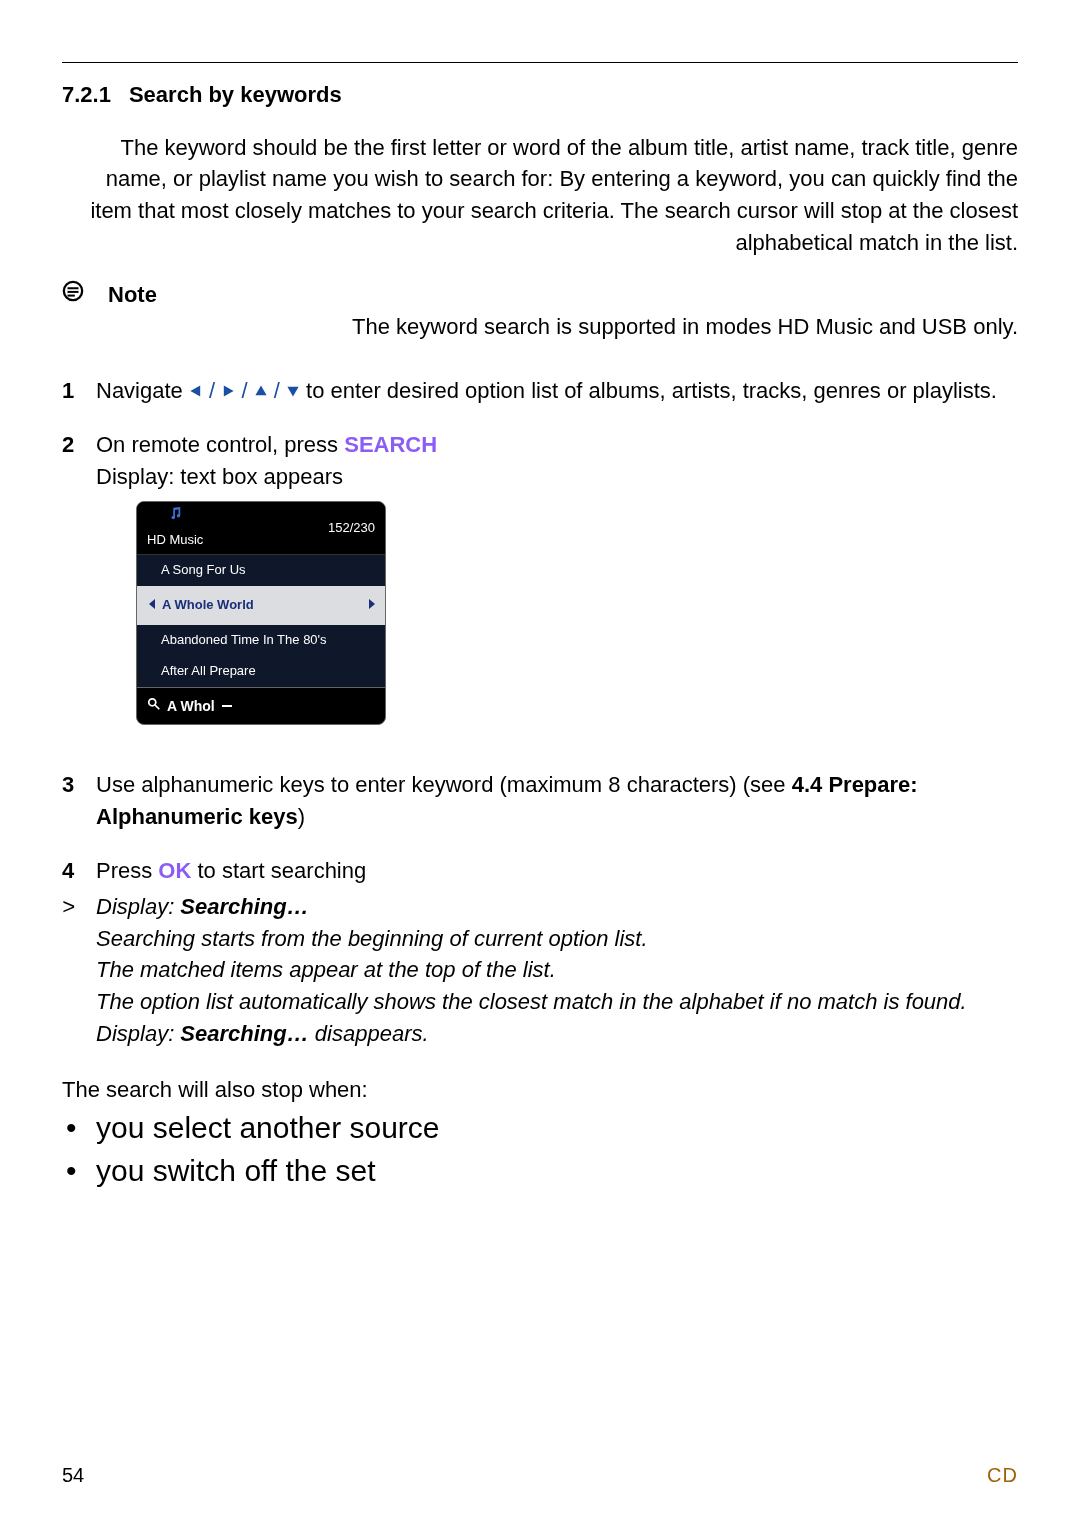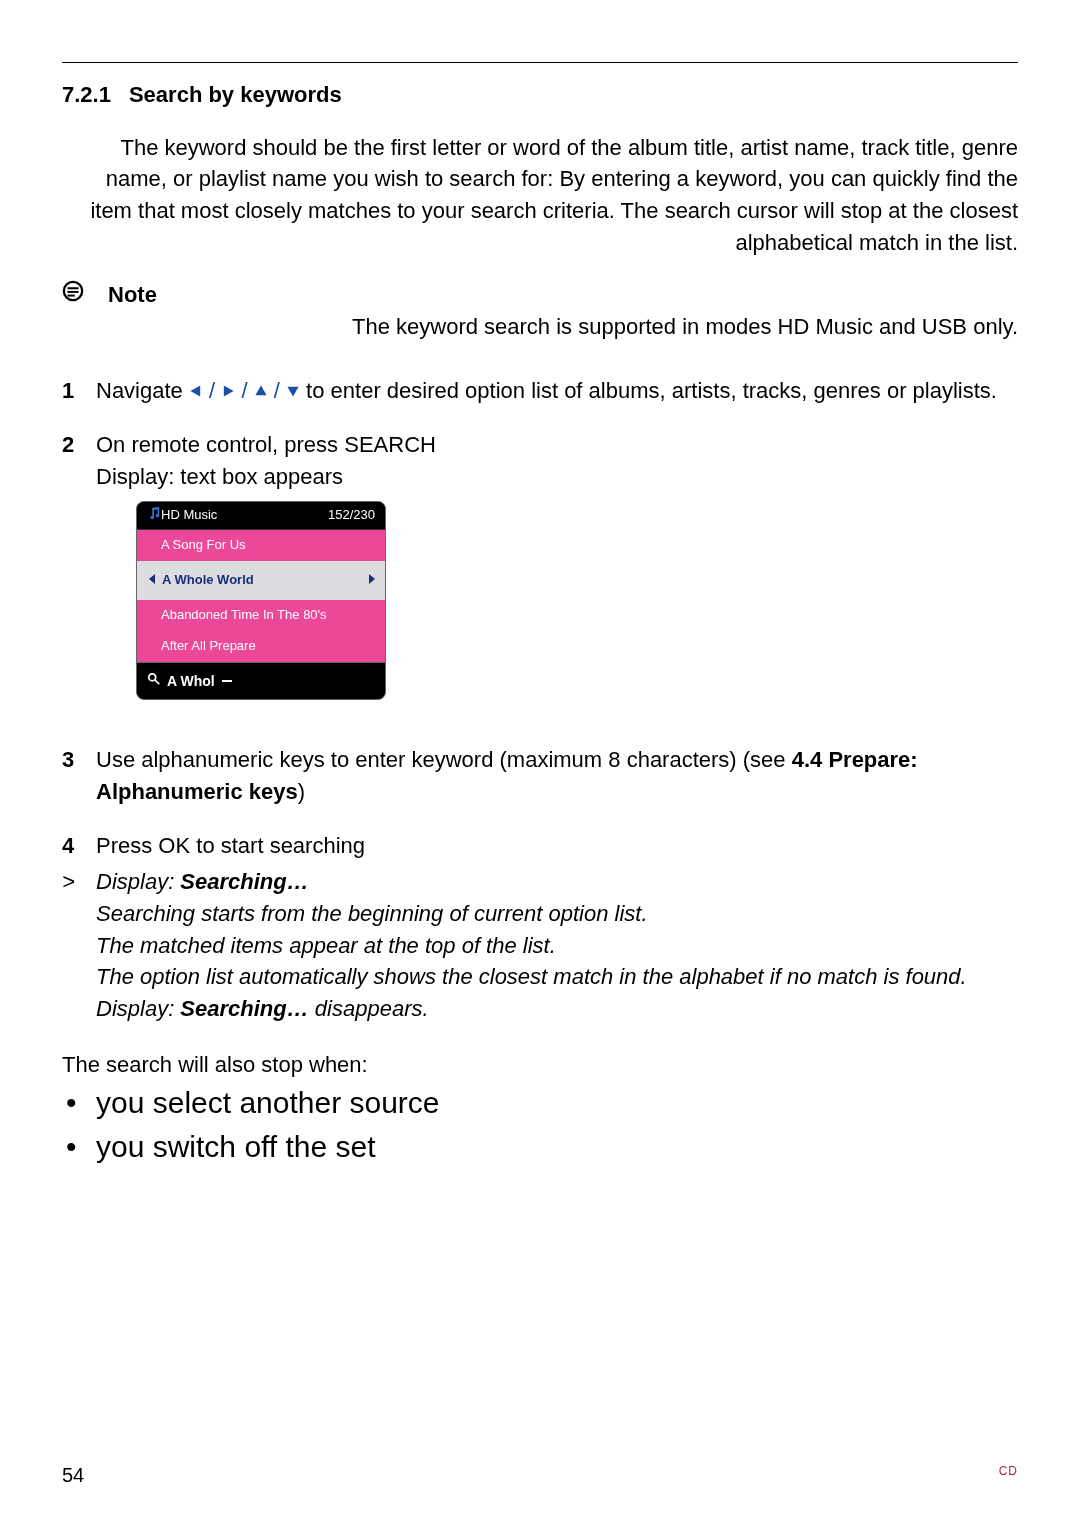--- a/index.html
+++ b/index.html
@@ -55,21 +55,21 @@
     margin-bottom: 22px;
     display: flex;
     align-items: flex-start;
   }
   ol.steps > li .step-num {
     font-weight: 700;
     width: 34px;
     flex: 0 0 34px;
   }
   ol.steps > li .step-body { flex: 1; }
-  .orange { color: #000000; font-weight:400;}
+  .orange { color: #8b5cf6; font-weight:700;}
   .blue { color: #1a4fa3; }
   .bold { font-weight:700; }
   .result-block {
     font-size:22px;
     line-height:1.45;
     display:flex;
   }
   .result-block .gt { width:34px; flex:0 0 34px; font-style:italic;}
   .result-block .rb-body { flex:1; font-style:italic;}
   .tip-block { margin-top: 24px; }
@@ -91,44 +91,44 @@
     padding-left:4px;
     box-sizing:border-box;
   }
   .footer {
     margin-top: auto;
     display:flex;
     justify-content:space-between;
     font-size:20px;
     padding-top:20px;
   }
-  .footer .cd { color:#be185d; font-size:12px; letter-spacing:1px;}
+  .footer .cd { color:#a16207; font-size:20px; letter-spacing:1px;}
   
   .device {
     width: 248px;
     margin: 8px 0 22px 40px;
     border: 1px solid #666;
     border-radius: 8px;
     background:#000;
     overflow:hidden;
   }
   .dev-header {
     display:flex;
     align-items:center;
     justify-content:space-between;
     padding: 4px 10px;
     background:#000;
     color:#fff;
     font-size:13px;
     border-bottom:1px solid #333;
     font-family: Arial, sans-serif;
   }
-  .dev-header .left { display:flex; align-items:center; }
+  .dev-header .left { display:flex; align-items:center; gap:6px;flex-direction:column;}
   .dev-list {
-    background:#ec4899;
+    background:#0f172a;
     color:#fff;
     font-size:13px;
     font-family: Arial, sans-serif;
   }
   .dev-item {
     padding: 6px 10px 6px 24px;
   }
   .dev-item.selected {
     background:#dcdde1;
     color:#1a2e7a;

